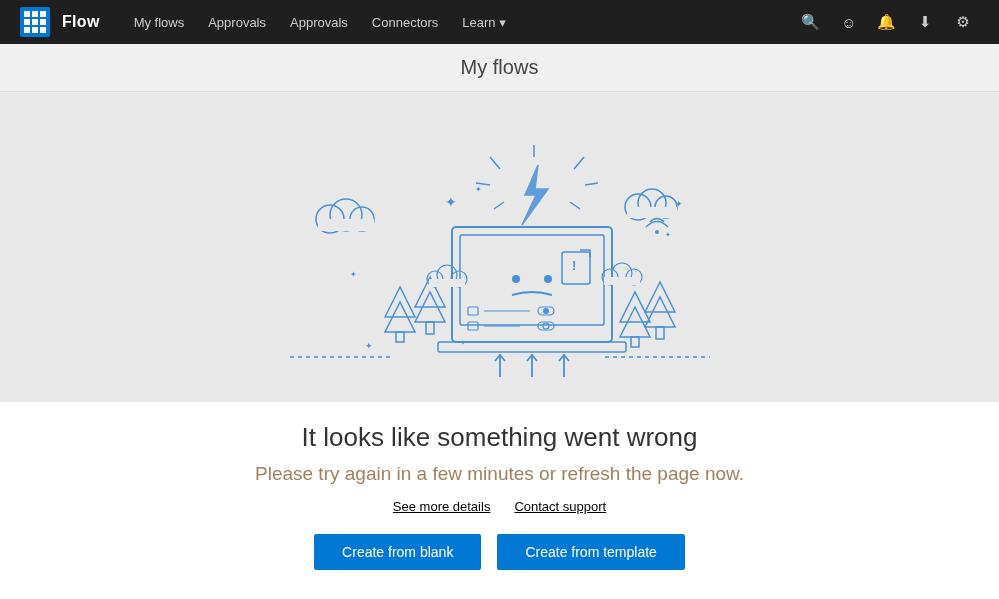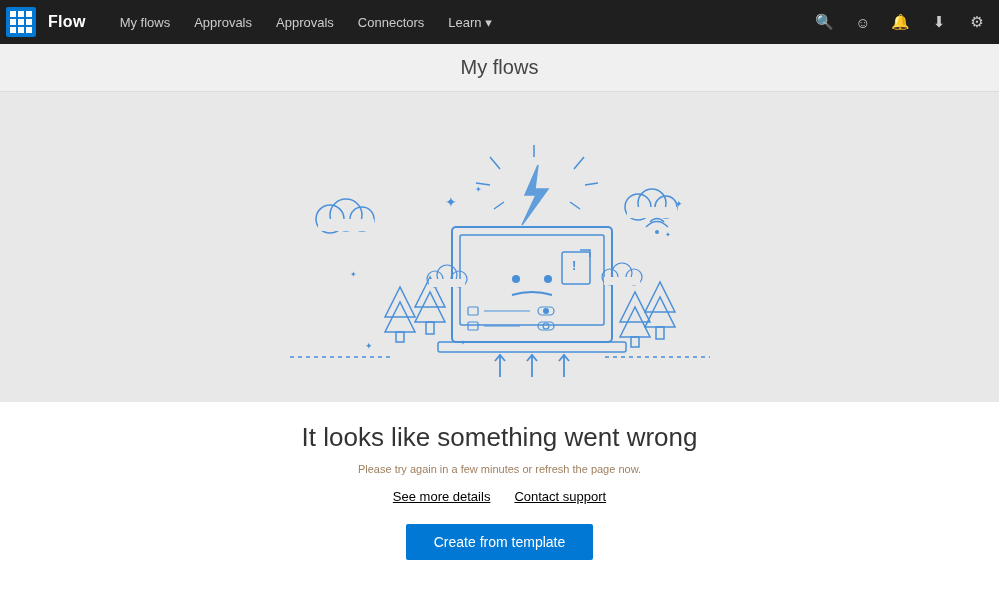--- a/index.html
+++ b/index.html
@@ -3,21 +3,21 @@
   <meta charset="utf-8">
   <style>
     * { margin: 0; padding: 0; box-sizing: border-box; }
     body { font-family: 'Segoe UI', Arial, sans-serif; width: 999px; height: 599px; overflow: hidden; background: #fff; }
 
     
     .navbar {
       display: flex; align-items: center;
       background: #1a1a2e;
       background: #1f1f1f;
-      height: 44px; padding: 0 6px;
+      height: 44px; padding: 0 20px;
       color: #fff;
     }
     .nav-waffle {
       width: 30px; height: 30px; display: flex; align-items: center; justify-content: center;
       background: #0078d4; border-radius: 2px; margin-right: 12px; cursor: pointer; flex-shrink: 0;
     }
     .waffle-grid {
       display: grid; grid-template-columns: repeat(3,6px); gap: 2px;
     }
     .waffle-dot { width: 6px; height: 6px; background: #fff; }
@@ -50,21 +50,21 @@
       position: relative; overflow: hidden;
     }
 
     
     .content-area {
       background: #fff; padding: 20px 20px 20px;
       display: flex; flex-direction: column; align-items: center;
       height: calc(599px - 44px - 48px - 310px);
     }
     .error-title { font-size: 26px; font-weight: 300; color: #333; margin-bottom: 10px; }
-    .error-subtitle { font-size: 11px; color: #a08060; margin-bottom: 14px; }
+    .error-subtitle { font-size: 19px; color: #a08060; margin-bottom: 14px; }
     .error-links { display: flex; gap: 24px; margin-bottom: 20px; }
     .error-link { color: #000000; font-size: 13px; text-decoration: underline; cursor: pointer; }
     .btn-row { display: flex; gap: 16px; }
     .btn-blue {
       background: #0078d4; color: #fff; border: none;
       padding: 10px 28px; font-size: 14px; cursor: pointer; border-radius: 2px;
     }
 
     
     svg.main-illo { width: 420px; height: 280px; }
@@ -222,15 +222,16 @@
 </div>
 
 <div class="content-area">
   <h2 class="error-title">It looks like something went wrong</h2>
   <p class="error-subtitle">Please try again in a few minutes or refresh the page now.</p>
   <div class="error-links">
     <a class="error-link">See more details</a>
     <a class="error-link">Contact support</a>
   </div>
   <div class="btn-row">
+    <button class="btn-blue">Create from blank</button>
     <button class="btn-blue">Create from template</button>
   </div>
 </div>
 
 </body></html>

